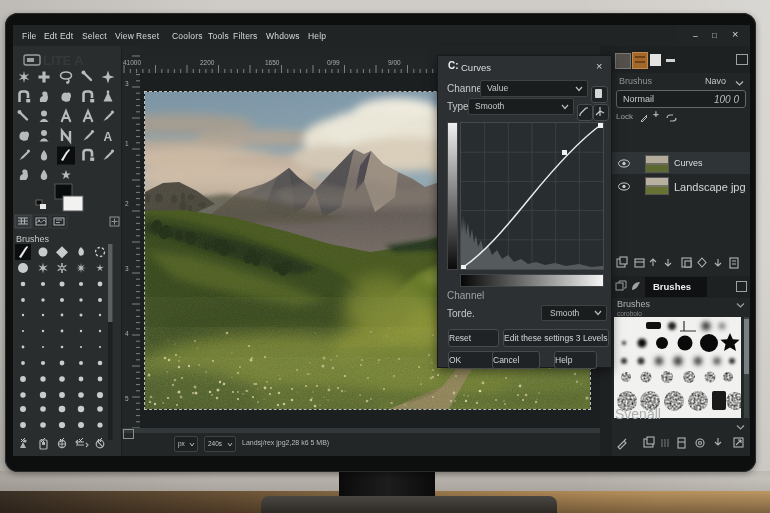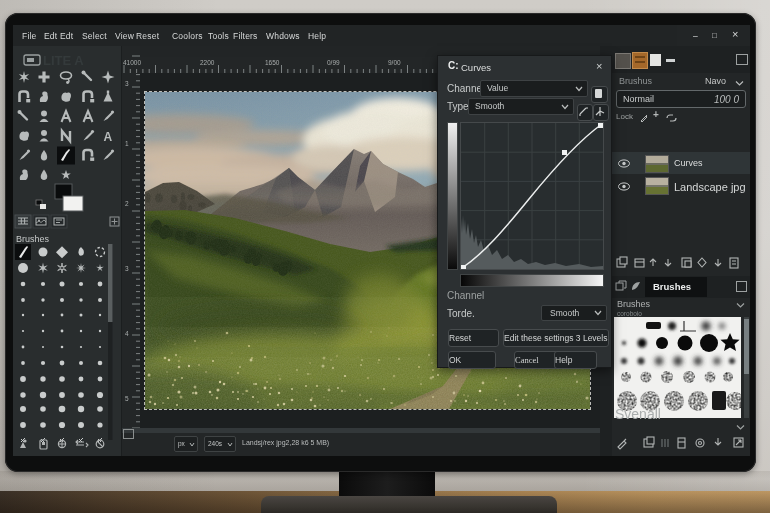--- a/index.html
+++ b/index.html
@@ -968,17 +968,17 @@
         <div class="drow" style="left:9px;top:252px;">Torde.</div>
         <div class="dd" style="left:103px;top:249px;width:64px;height:14px;">
           <span style="position:absolute;left:8px;top:2px;">Smooth</span>
           <svg style="position:absolute;right:4px;top:4px;" width="8" height="6">
             <path d="M1,1 L4,4.5 L7,1" stroke="#b9bcbc" stroke-width="1.2" fill="none"></path>
           </svg>
         </div>
         <div class="btn" style="left:10px;top:267px;width:49px;height:16px;line-height:16px;">Reset</div>
         <div class="btn" style="left:65px;top:267px;width:104px;height:16px;line-height:16px;">Edit these settings 3 Levels</div>
         <div class="btn" style="left:10px;top:289px;width:46px;height:16px;line-height:16px;">OK</div>
-        <div class="btn" style="left:76px;top:289px;width:46px;height:16px;line-height:16px;font-family:Liberation Serif, serif;">Cancel</div>
+        <div class="btn" style="left:54px;top:289px;width:46px;height:16px;line-height:16px;">Cancel</div>
         <div class="btn" style="left:116px;top:289px;width:41px;height:16px;line-height:16px;">Help</div>
       </div>
     </div>
   </div>
 
 </body></html>

